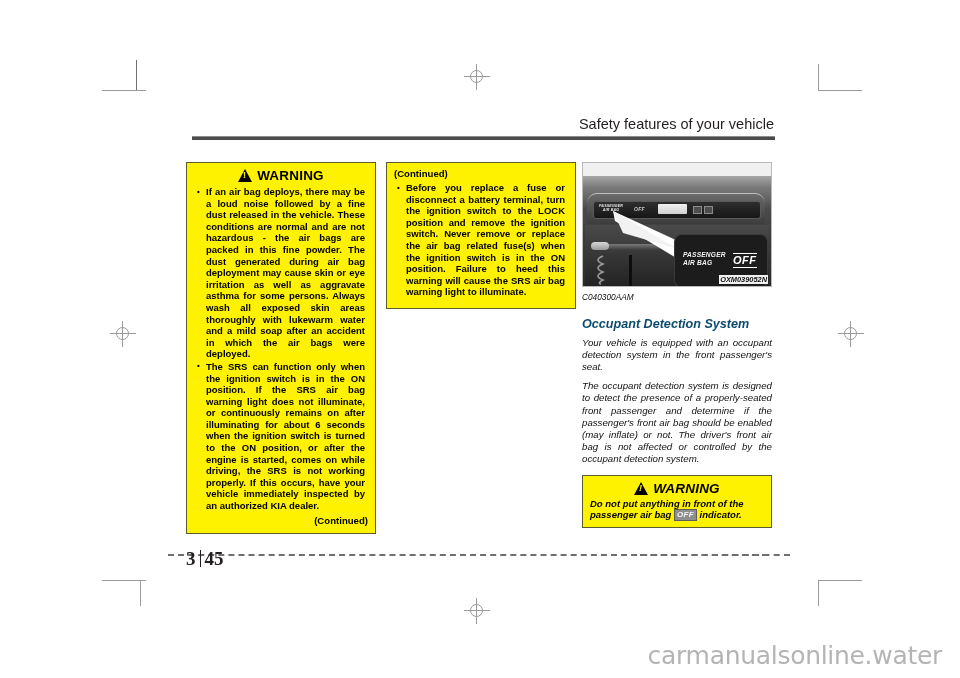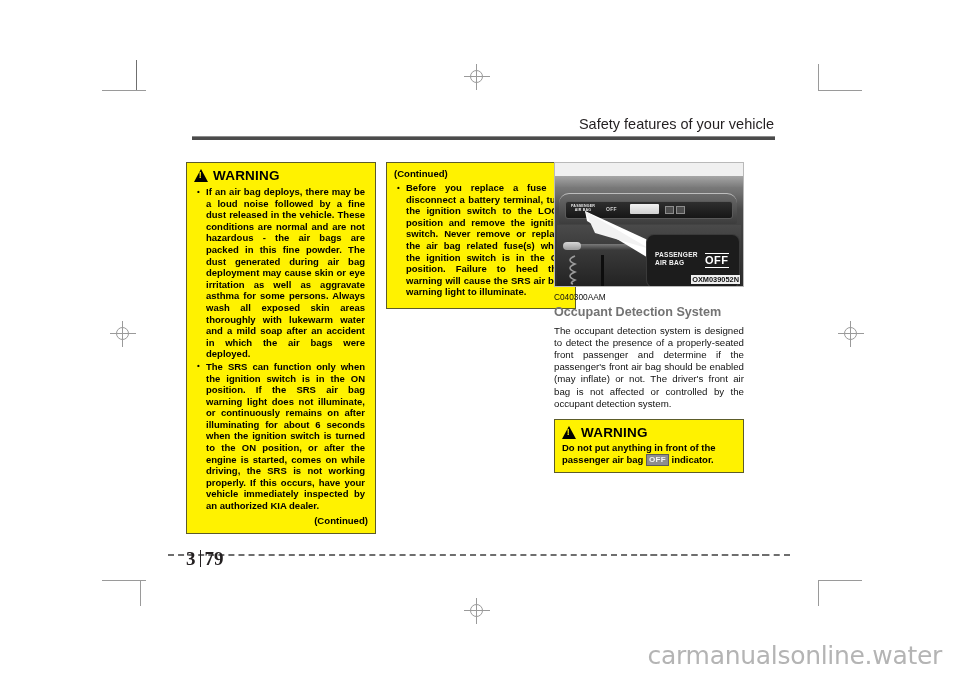--- a/index.html
+++ b/index.html
@@ -94,34 +94,35 @@
   }
 
   
   .col {
     position: absolute;
     top: 162px;
     width: 190px;
   }
   .col-1 { left: 186px; }
   .col-2 { left: 386px; }
-  .col-3 { left: 554px; }
+  .col-3 { left: 582px; font-style: italic; }
 
   
   .warn-box {
     background: #fff200;
     border: 1px solid #5c5c2a;
     box-sizing: border-box;
     padding: 5px 7px 7px 7px;
   }
   .warn-title {
     display: flex;
     align-items: center;
     gap: 5px;
     margin-bottom: 2px;
+    justify-content: center;
   }
   .warn-tri {
     display: inline-block;
     width: 0; height: 0;
     border-left: 7px solid transparent;
     border-right: 7px solid transparent;
     border-bottom: 13px solid #000;
     position: relative;
     flex: 0 0 auto;
   }
@@ -324,23 +325,23 @@
 
   
   .code-line {
     font-size: 8.3px;
     color: #111;
     margin-top: 5px;
   }
   .sec-title {
     font-size: 12.6px;
     font-weight: bold;
-    color: #737373;
+    color: #0c4a6e;
     line-height: 14.5px;
-    margin-top: 3px;
+    margin-top: 15px;
     margin-bottom: 5px;
   }
   p.body {
     font-size: 9.7px;
     line-height: 12.2px;
     color: #111;
     margin: 0 0 7px 0;
     text-align: justify;
     text-justify: inter-word;
   }
@@ -515,38 +516,39 @@
 
       <div class="fig-id">OXM039052N</div>
     </div>
 
     <div class="code-line">C040300AAM</div>
 
     <div class="sec-title">
       <div>Occupant Detection System</div>
     </div>
 
+    <p class="body">Your vehicle is equipped with an occupant detection system in the front passenger's seat.</p>
     <p class="body">The occupant detection system is designed to detect the presence of a properly-seated front passenger and determine if the passenger's front air bag should be enabled (may inflate) or not. The driver's front air bag is not affected or controlled by the occupant detection system.</p>
 
     <div class="warn-box small">
       <div class="warn-title">
         <span class="warn-tri"></span>
         <span class="warn-title-text">WARNING</span>
       </div>
       <div class="warn-small-text"><span>Do not put anything in front of the passenger air bag</span>
         <span class="off-chip">OFF</span>
         <span>indicator.</span>
       </div>
     </div>
   </div>
 
   <div class="footer-dash"></div>
   <div class="footer-dash right"></div>
 
   <div class="folio">
     <span class="folio-chap">3</span>
     <span class="folio-sep"></span>
-    <span class="folio-page">79</span>
+    <span class="folio-page">45</span>
   </div>
 
   <div class="watermark">carmanualsonline.water</div>
 
 </div>
 
 </body></html>

